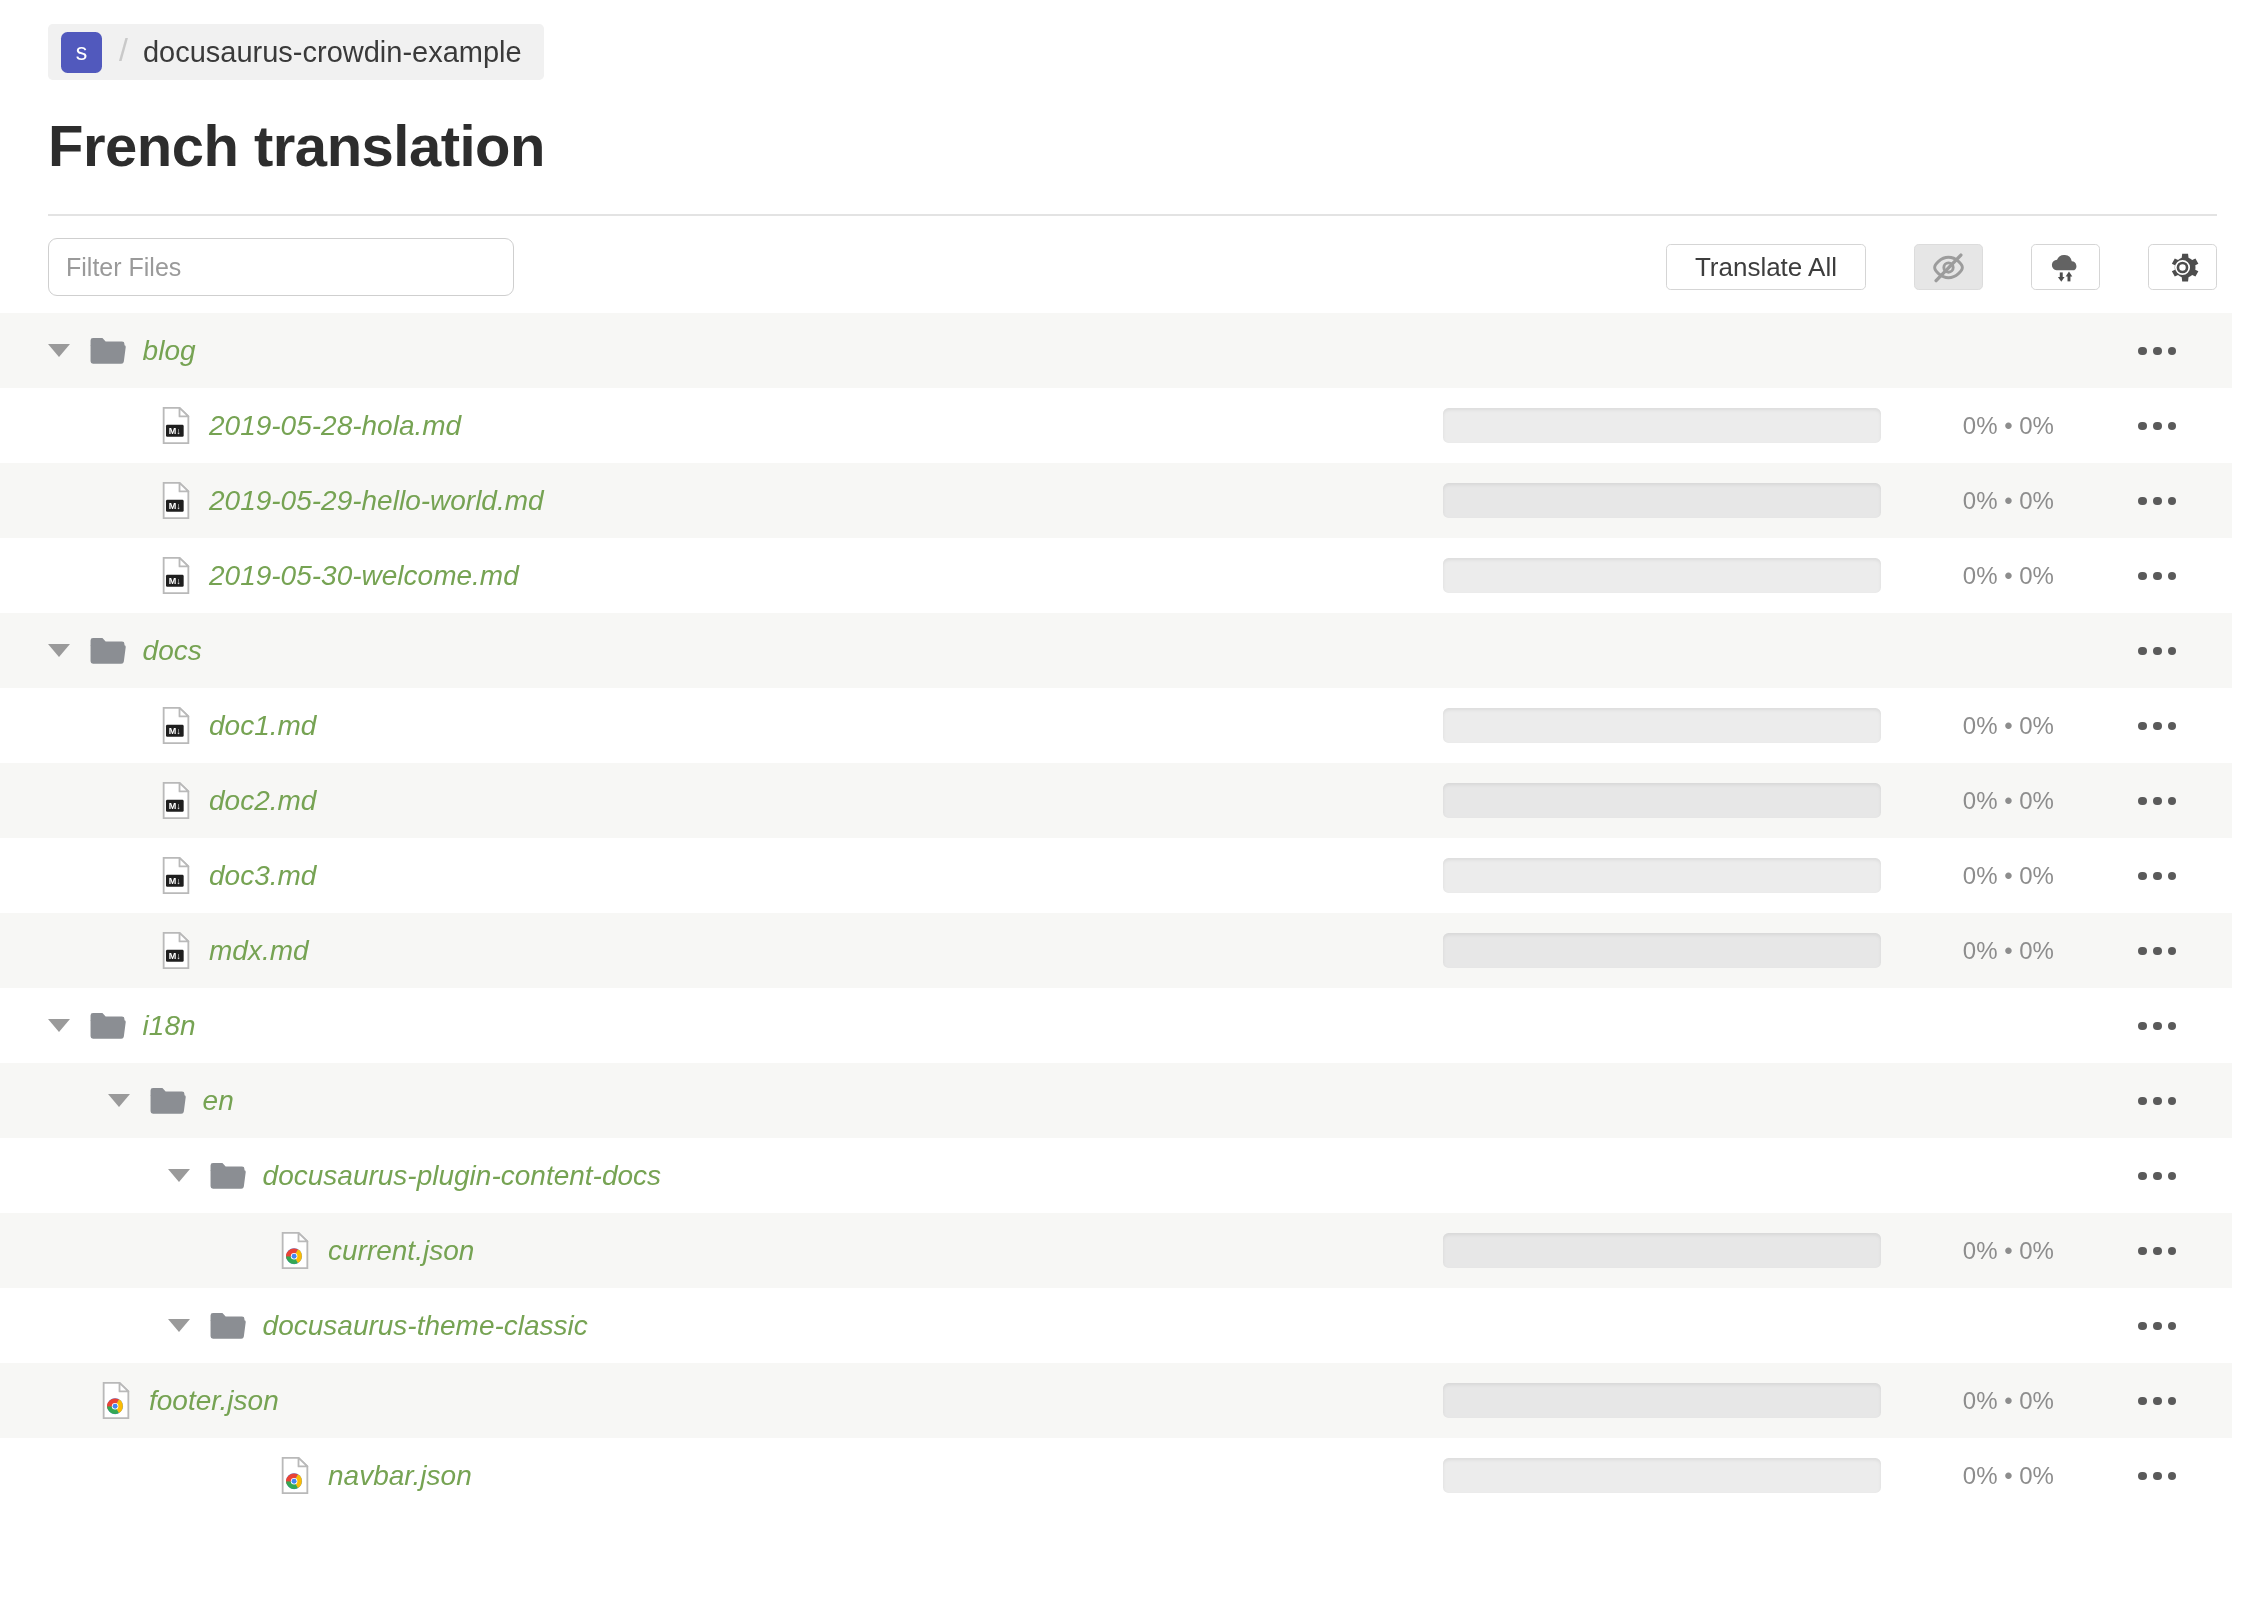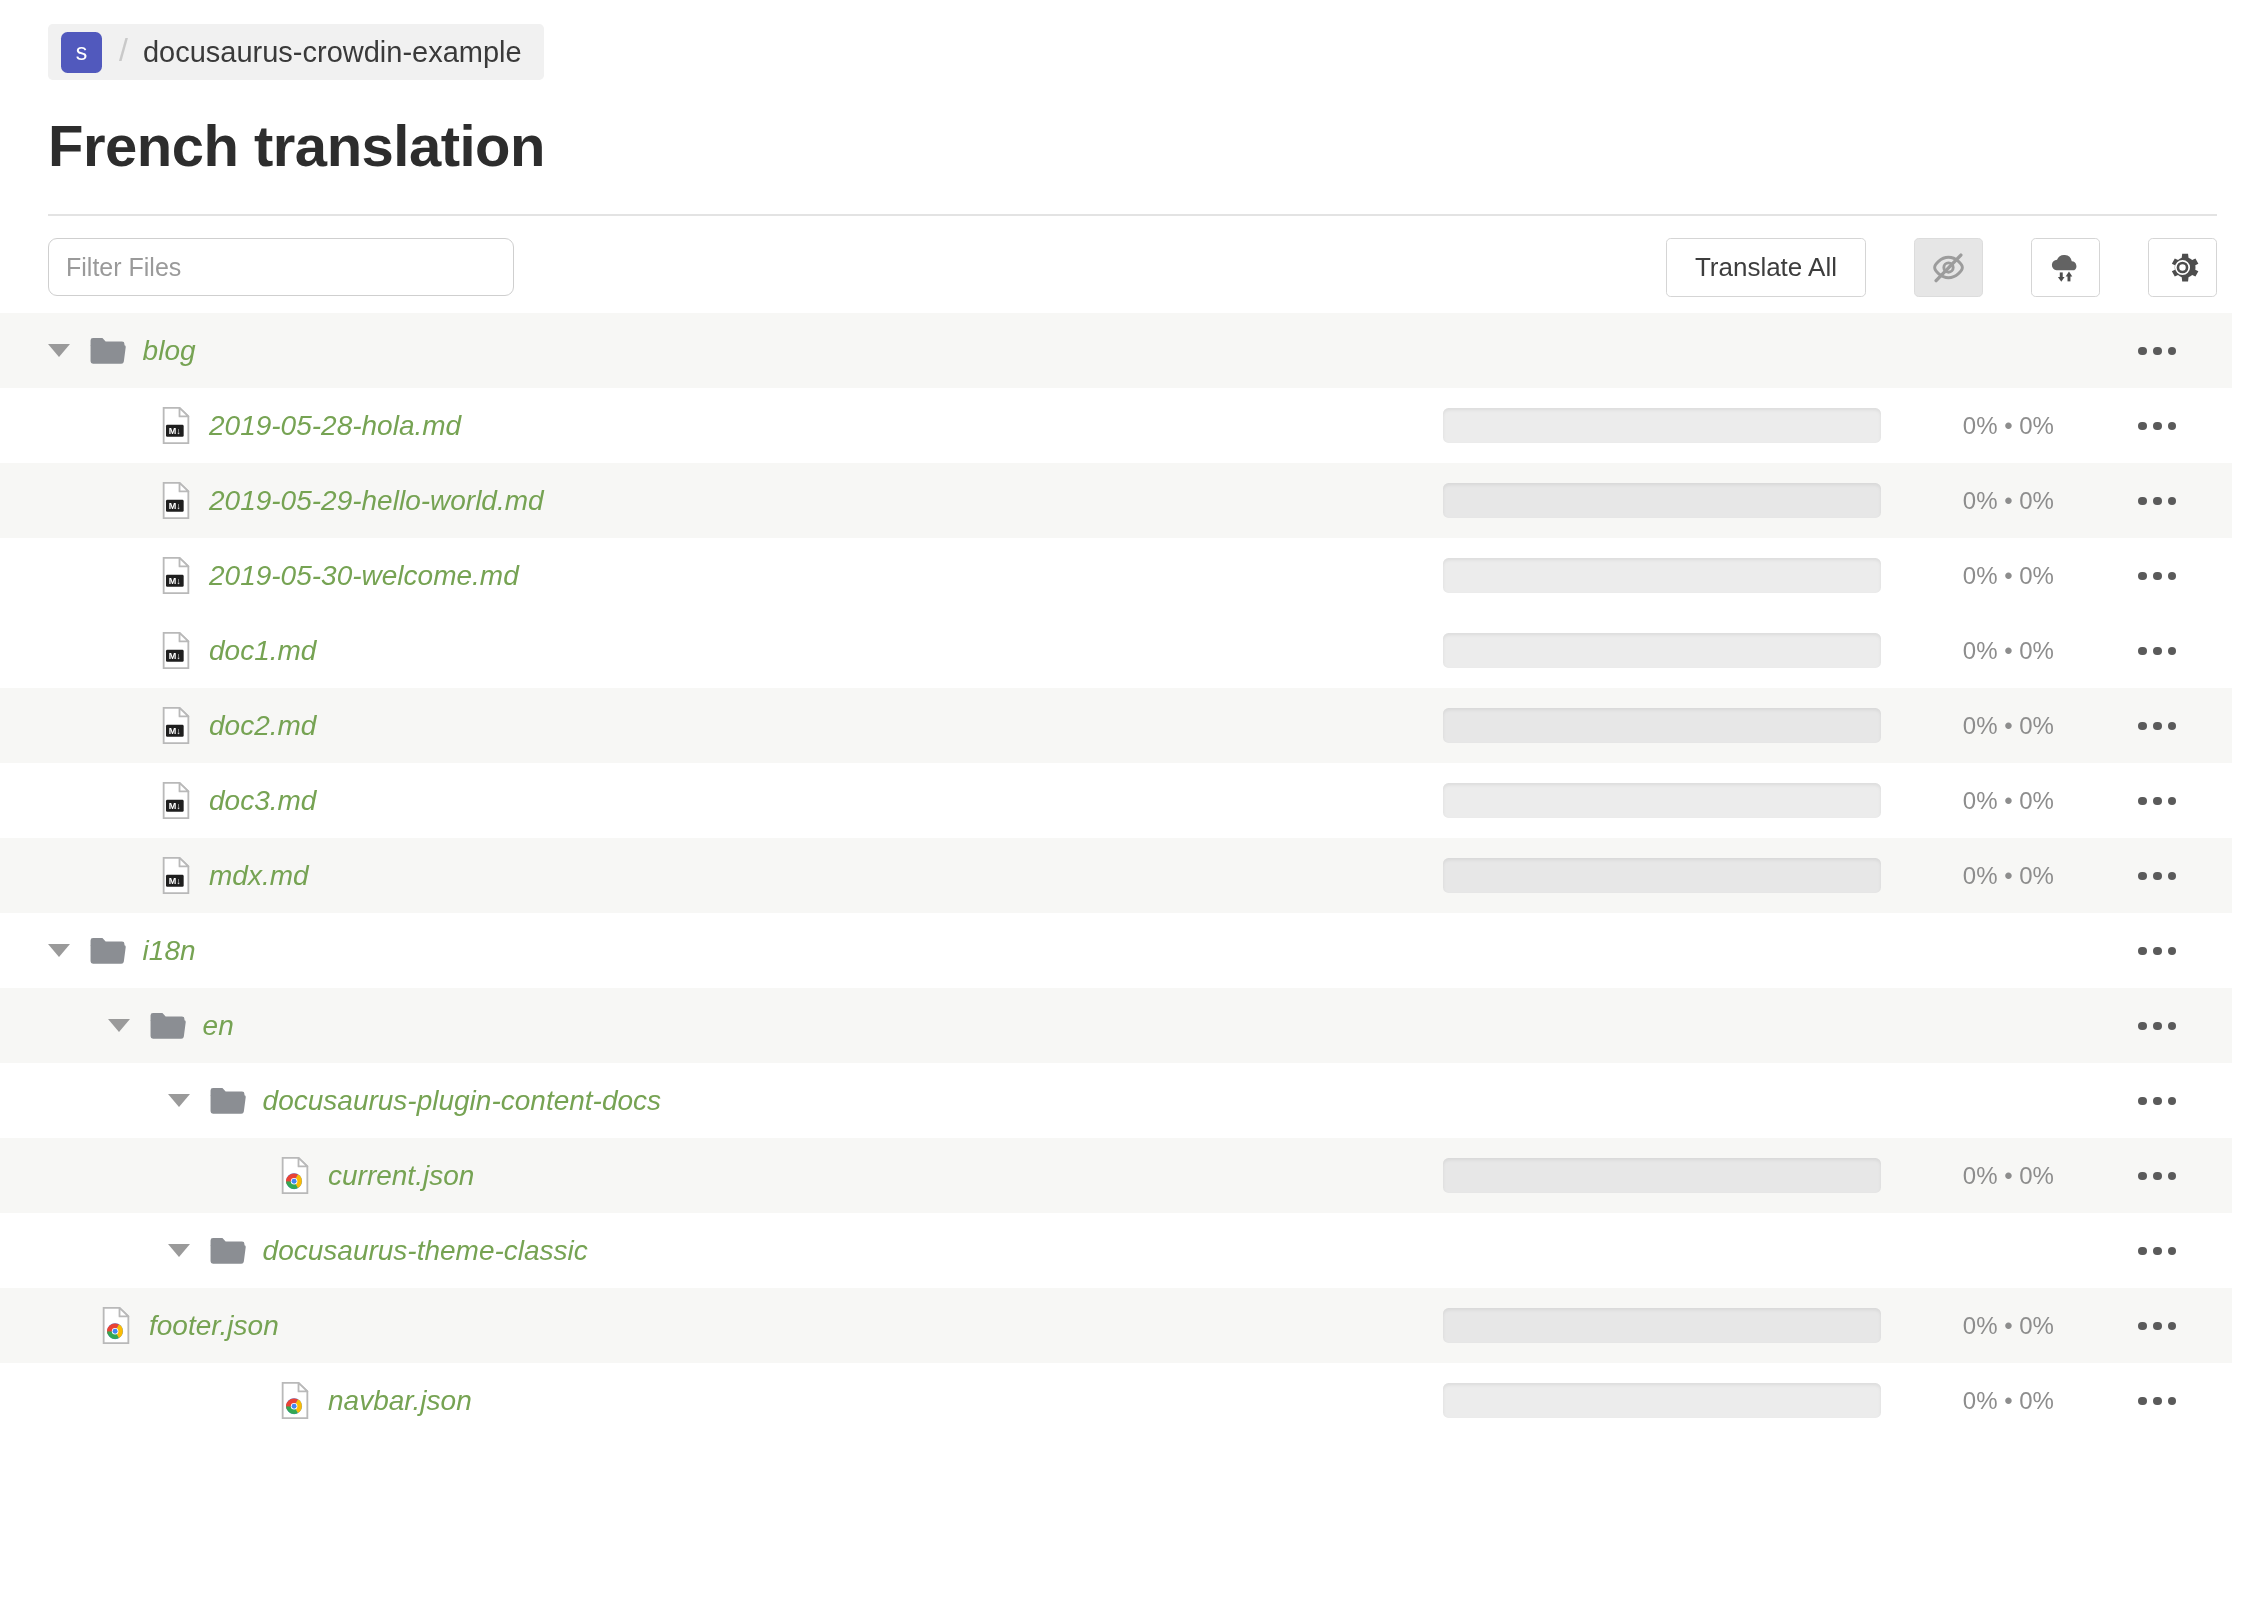--- a/index.html
+++ b/index.html
@@ -77,21 +77,21 @@
     color: #444;
     font-family: "Liberation Sans", sans-serif;
     background: #fff;
     outline: none;
   }
   .filter-input::placeholder { color: #9a9a9a; }
 
   .toolbar-right { display: flex; align-items: center; gap: 13px; }
 
   .btn {
-    height: 59px;
+    height: 46px;
     border: 1.9px solid #d5d5d5;
     border-radius: 4.7px;
     background: #ffffff;
     display: flex; align-items: center; justify-content: center;
     cursor: pointer;
     font-family: "Liberation Sans", sans-serif;
     margin-left: 35px;
   }
   .btn-text { padding: 0 28px; font-size: 26px; color: #3d3d3d; }
   .btn-icon { width: 69px; }
@@ -324,20 +324,41 @@
       <div class="right-group">
         <div class="progress-track"></div>
         <div class="pct">0% • 0%</div>
         <div class="kebab">
           <i></i>
           <i></i>
           <i></i>
         </div>
       </div>
     </div>
+    <div class="row alt folder-row">
+      <div class="row-left" style="padding-left: 48px;">
+        <span class="caret"></span>
+        <span class="icon-wrap">
+          <svg width="37" height="32" viewBox="0 0 24 20">
+    <path d="M1 3.2a1.6 1.6 0 0 1 1.6-1.6h6.1l2.1 2.2h10.6a1.6 1.6 0 0 1 1.6 1.6v1.1H1z" fill="#8b8e93"></path>
+    <path d="M1 6.1h21.5a1.3 1.3 0 0 1 1.3 1.5l-1.2 9.2a1.7 1.7 0 0 1-1.7 1.5H2.6A1.6 1.6 0 0 1 1 16.7z" fill="#8b8e93"></path>
+  </svg>
+        </span>
+        <span class="name folder">docs</span>
+      </div>
+      <div class="right-group">
+        <div class="spacer-progress"></div>
+        <div class="spacer-pct"></div>
+        <div class="kebab">
+          <i></i>
+          <i></i>
+          <i></i>
+        </div>
+      </div>
+    </div>
     <div class="row">
       <div class="row-left" style="padding-left: 108px;">
         <span style="width: 52px; flex: 0 0 auto; display: block;"></span>
         <span class="icon-wrap">
           <svg width="32" height="39" viewBox="0 0 24 30">
     <path d="M2.5 1.5h12.2L21.5 8v20.5H2.5z" fill="#ffffff" stroke="#b9b9b9" stroke-width="1.4"></path>
     <path d="M14.7 1.5 21.5 8h-6.8z" fill="#ffffff" stroke="#b9b9b9" stroke-width="1.4" stroke-linejoin="round"></path>
     <rect x="4.3" y="14.5" width="13.6" height="9.2" fill="#1f1f1f" rx="1"></rect>
     <text x="11.1" y="21.6" font-size="7" fill="#ffffff" text-anchor="middle" font-family="Liberation Sans, sans-serif" font-weight="bold">M↓</text>
   </svg>

